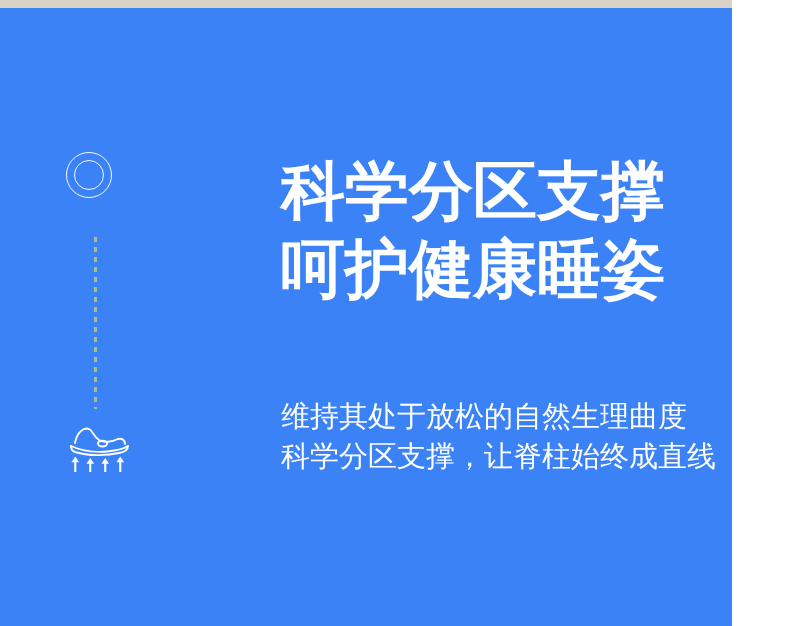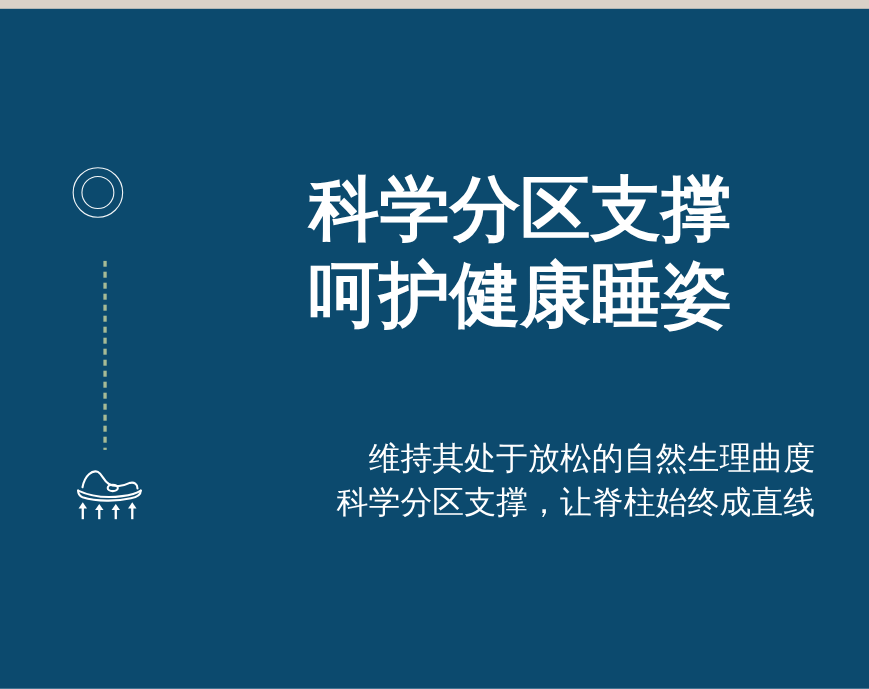--- a/index.html
+++ b/index.html
@@ -9,23 +9,23 @@
   body {
     width: 790px;
     height: 626px;
     background: #ffffff;
     font-family: "Liberation Sans", "DejaVu Sans", sans-serif;
     overflow: hidden;
   }
 
   #banner {
     position: relative;
-    width: 790px;
+    width: 732px;
     height: 626px;
-    background: #0c4a6e;
+    background: #3b82f6;
     overflow: hidden;
   }
 
   
   #top-strip {
     position: absolute;
     left: 0;
     top: 0;
     width: 790px;
     height: 8px;
@@ -111,21 +111,20 @@
     letter-spacing: 0px;
     white-space: nowrap;
     font-family: "DejaVu Sans", "Liberation Sans", sans-serif;
   }
 
   #subcopy {
     position: absolute;
     left: 281px;
     top: 396px;
     width: 460px;
-    text-align: right;
   }
   .subcopy-line {
     display: block;
     color: #ffffff;
     font-size: 29px;
     line-height: 40px;
     font-weight: normal;
     white-space: nowrap;
     font-family: "DejaVu Sans", "Liberation Sans", sans-serif;
   }

